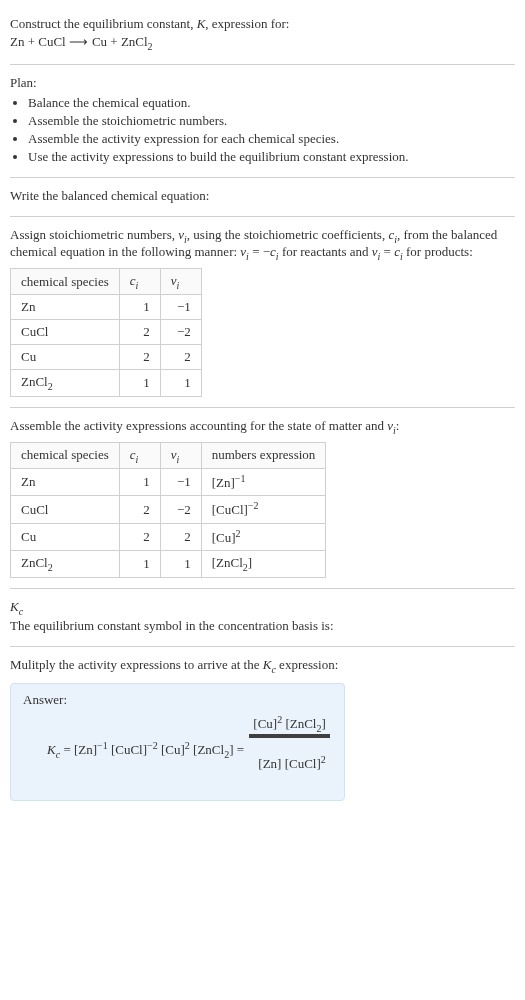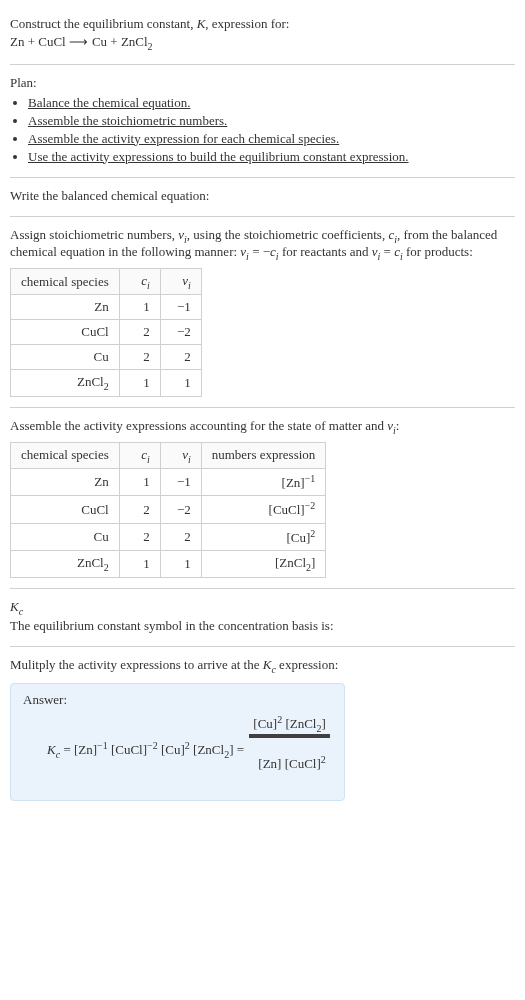--- a/index.html
+++ b/index.html
@@ -16,29 +16,29 @@
     border-bottom: 1px solid #d0d0d0;
     padding: 8px 0 10px 0;
   }
   .section:last-of-type { border-bottom: none; }
   .line { margin: 2px 0; }
   .eq { font-family: Georgia, serif; }
   sub { font-size: 10px; vertical-align: sub; }
   sup { font-size: 10px; vertical-align: super; }
   .arrow { letter-spacing: 1px; }
   ul.plan { margin: 4px 0 0 0; padding-left: 18px; }
-  ul.plan li { margin: 2px 0; text-decoration: underline; }
+  ul.plan li { margin: 2px 0; }
   table {
     border-collapse: collapse;
     margin-top: 6px;
   }
   th, td {
     border: 1px solid #d0d0d0;
     padding: 4px 10px;
-    text-align: right;
+    text-align: left;
     font-weight: normal;
   }
   th { background: #fafafa; }
   td.num { text-align: right; min-width: 20px; }
   .answer-box {
     background: #eaf3fb;
     border: 1px solid #cfe3f3;
     border-radius: 4px;
     padding: 8px 12px 12px 12px;
     margin-top: 6px;

